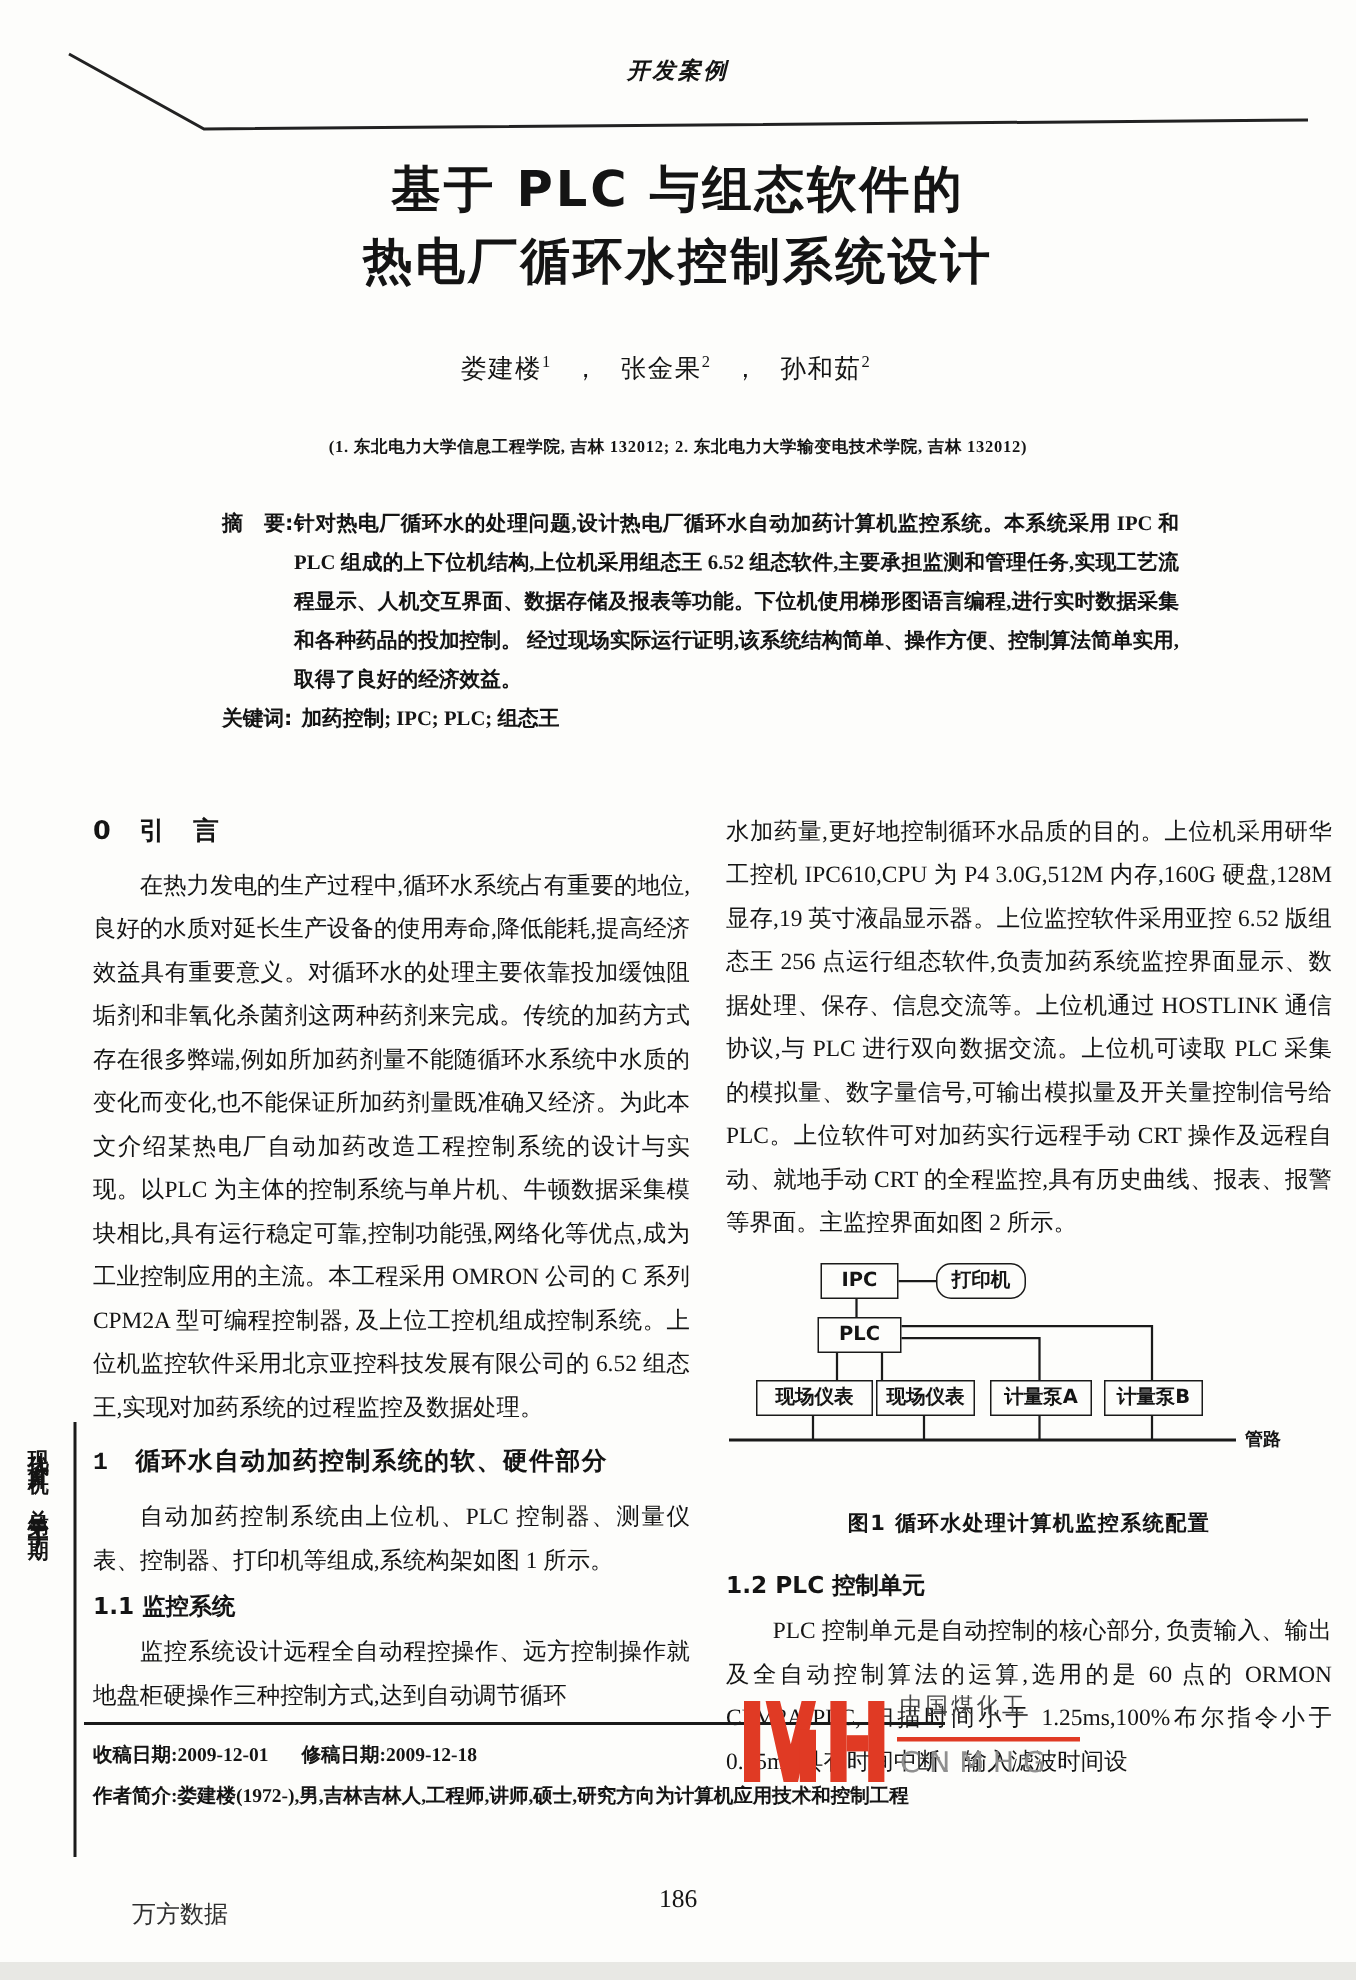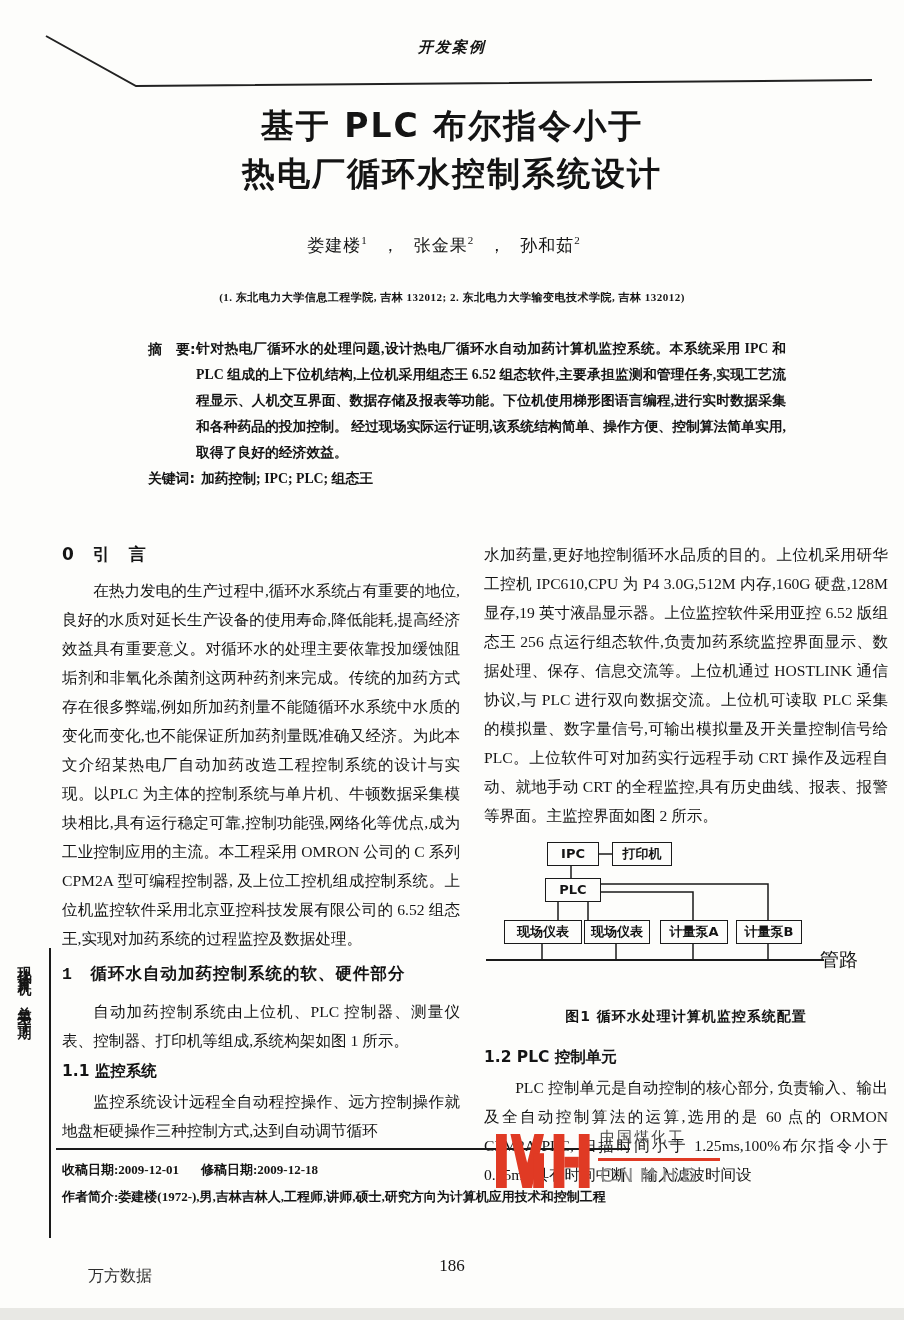--- a/index.html
+++ b/index.html
@@ -61,23 +61,23 @@
   .para.noindent{text-indent:0;}
   
   .fig{position:relative;width:404px;height:150px;margin-top:6px;}
   .fig svg{position:absolute;left:0;top:0;}
   .fig .node{
     position:absolute;border:1.5px solid #1a1a1a;background:#fdfdfb;
     font-family:"DejaVu Sans","Liberation Sans",sans-serif;
     font-weight:bold;font-size:13px;line-height:22px;text-align:center;
   }
   .fig .pipe-label{
-    position:absolute;left:336px;top:116px;
-    font-family:"DejaVu Sans","Liberation Sans",sans-serif;
-    font-weight:normal;font-size:19px;line-height:15px;
+    position:absolute;left:346px;top:116px;
+    font-family:"DejaVu Sans","Liberation Sans",sans-serif;
+    font-weight:bold;font-size:12px;line-height:15px;
   }
   .fig-caption{
     text-align:center;font-family:"DejaVu Sans","Liberation Sans",sans-serif;
     font-weight:bold;font-size:14px;margin:16px 0 10px 0;text-indent:0;letter-spacing:1px;
   }
   
   .footnote-rule{position:absolute;left:56px;top:1148px;width:574px;height:0;border-top:2px solid #1a1a1a;}
   .footnote{
     position:absolute;left:62px;top:1156px;width:840px;
     font-size:13px;font-weight:bold;line-height:27px;white-space:nowrap;
@@ -114,21 +114,21 @@
 <body>
 
 <div class="page">
 
   <svg class="hdr-line" width="904" height="100" viewBox="0 0 904 100">
     <polyline points="46,36 136,86 872,80" fill="none" stroke="#222" stroke-width="2"></polyline>
   </svg>
   <div class="hdr-label">开发案例</div>
 
   <div class="title">
-    <div>基于 PLC 布尔指令小于</div>
+    <div>基于 PLC 与组态软件的</div>
     <div>热电厂循环水控制系统设计</div>
   </div>
 
   <div class="authors">
     <span><span>娄建楼</span><sup>1</sup></span><span class="sep">，</span><span><span>张金果</span><sup>2</sup></span><span class="sep">，</span><span><span>孙和茹</span><sup>2</sup></span>
   </div>
 
   <div class="affil">(1. 东北电力大学信息工程学院, 吉林  132012; 2. 东北电力大学输变电技术学院, 吉林  132012)</div>
 
   <div class="abstract">
@@ -162,21 +162,21 @@
           <polyline points="115,48 284,48 284,84"></polyline>
           <polyline points="115,56 209,56 209,84"></polyline>
           <line x1="58" y1="108" x2="58" y2="124"></line>
           <line x1="132" y1="108" x2="132" y2="124"></line>
           <line x1="209" y1="108" x2="209" y2="124"></line>
           <line x1="284" y1="108" x2="284" y2="124"></line>
           <line x1="2" y1="124" x2="340" y2="124" stroke-width="2"></line>
         </g>
       </svg>
       <div class="node" style="left:63px;top:6px;width:50px;height:22px;">IPC</div>
-      <div class="node" style="left:128px;top:6px;width:58px;height:22px;">打印机</div>
+      <div class="node" style="left:140px;top:6px;width:58px;height:22px;border-radius:10px;">打印机</div>
       <div class="node" style="left:61px;top:42px;width:54px;height:22px;">PLC</div>
       <div class="node" style="left:20px;top:84px;width:76px;height:22px;">现场仪表</div>
       <div class="node" style="left:100px;top:84px;width:64px;height:22px;">现场仪表</div>
       <div class="node" style="left:176px;top:84px;width:66px;height:22px;">计量泵A</div>
       <div class="node" style="left:252px;top:84px;width:64px;height:22px;">计量泵B</div>
       <div class="pipe-label">管路</div>
     </div>
     <p class="para fig-caption">图1  循环水处理计算机监控系统配置</p>
 
     <div class="h-sec2" style="margin-top:14px;">1.2  PLC 控制单元</div>

